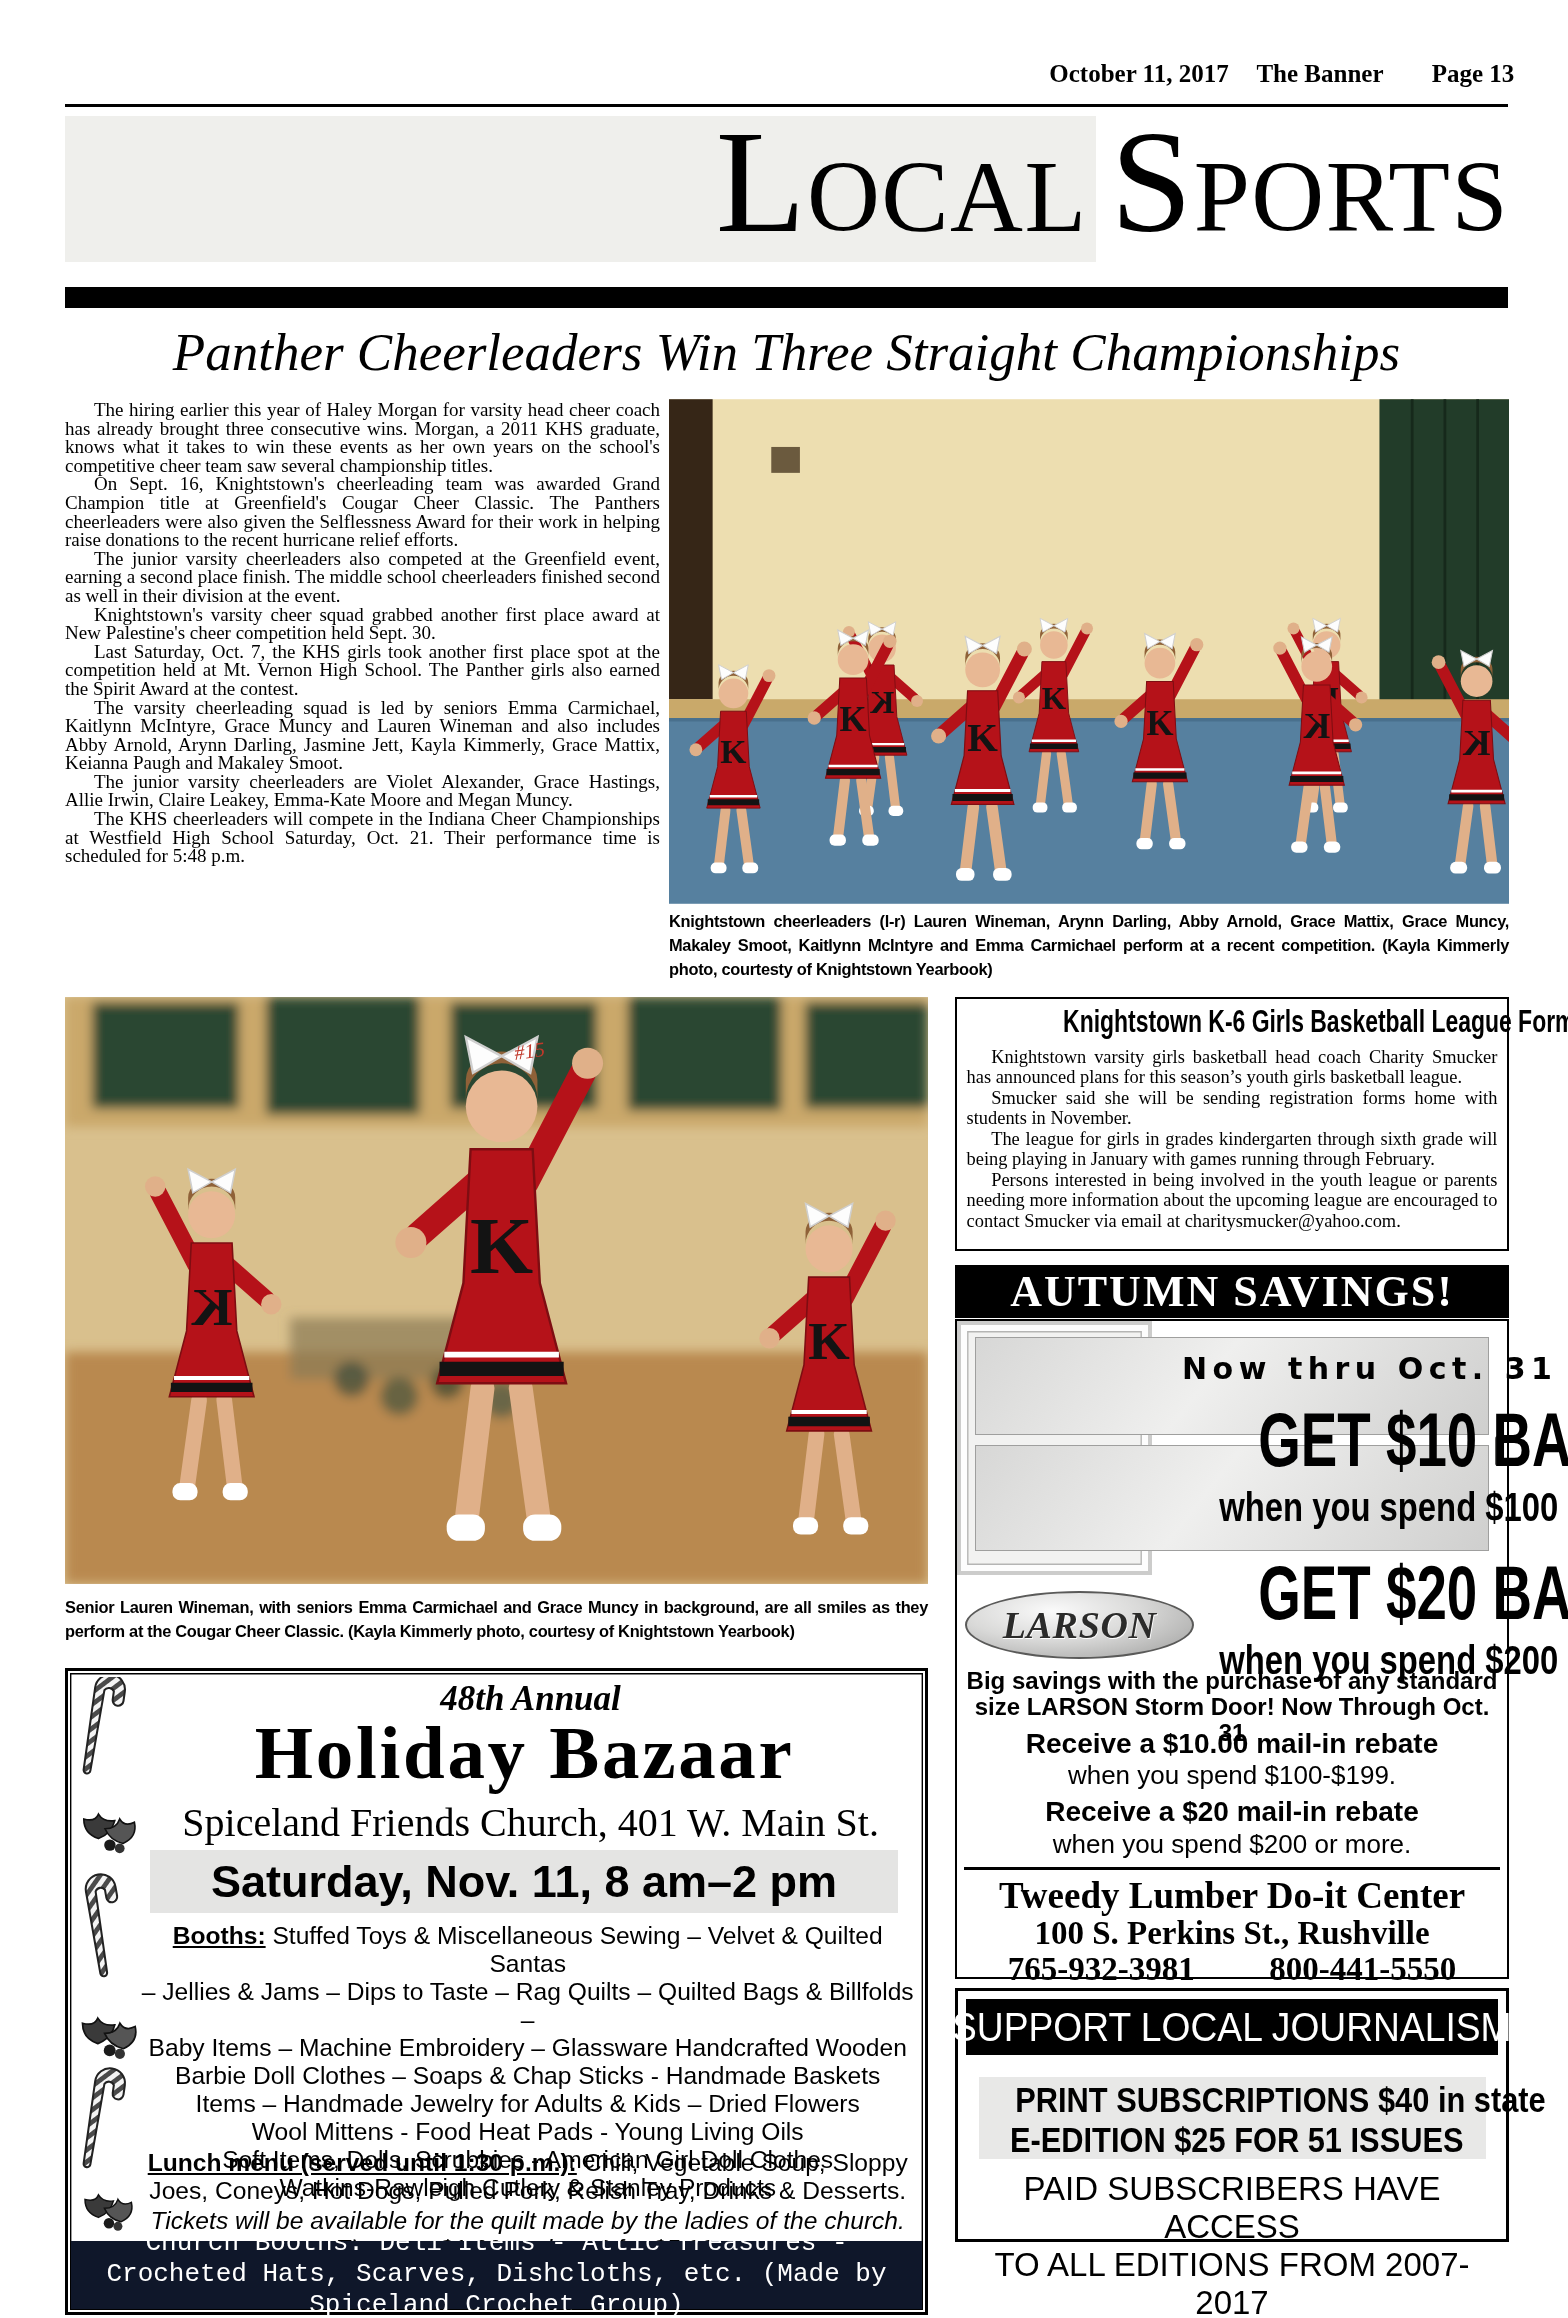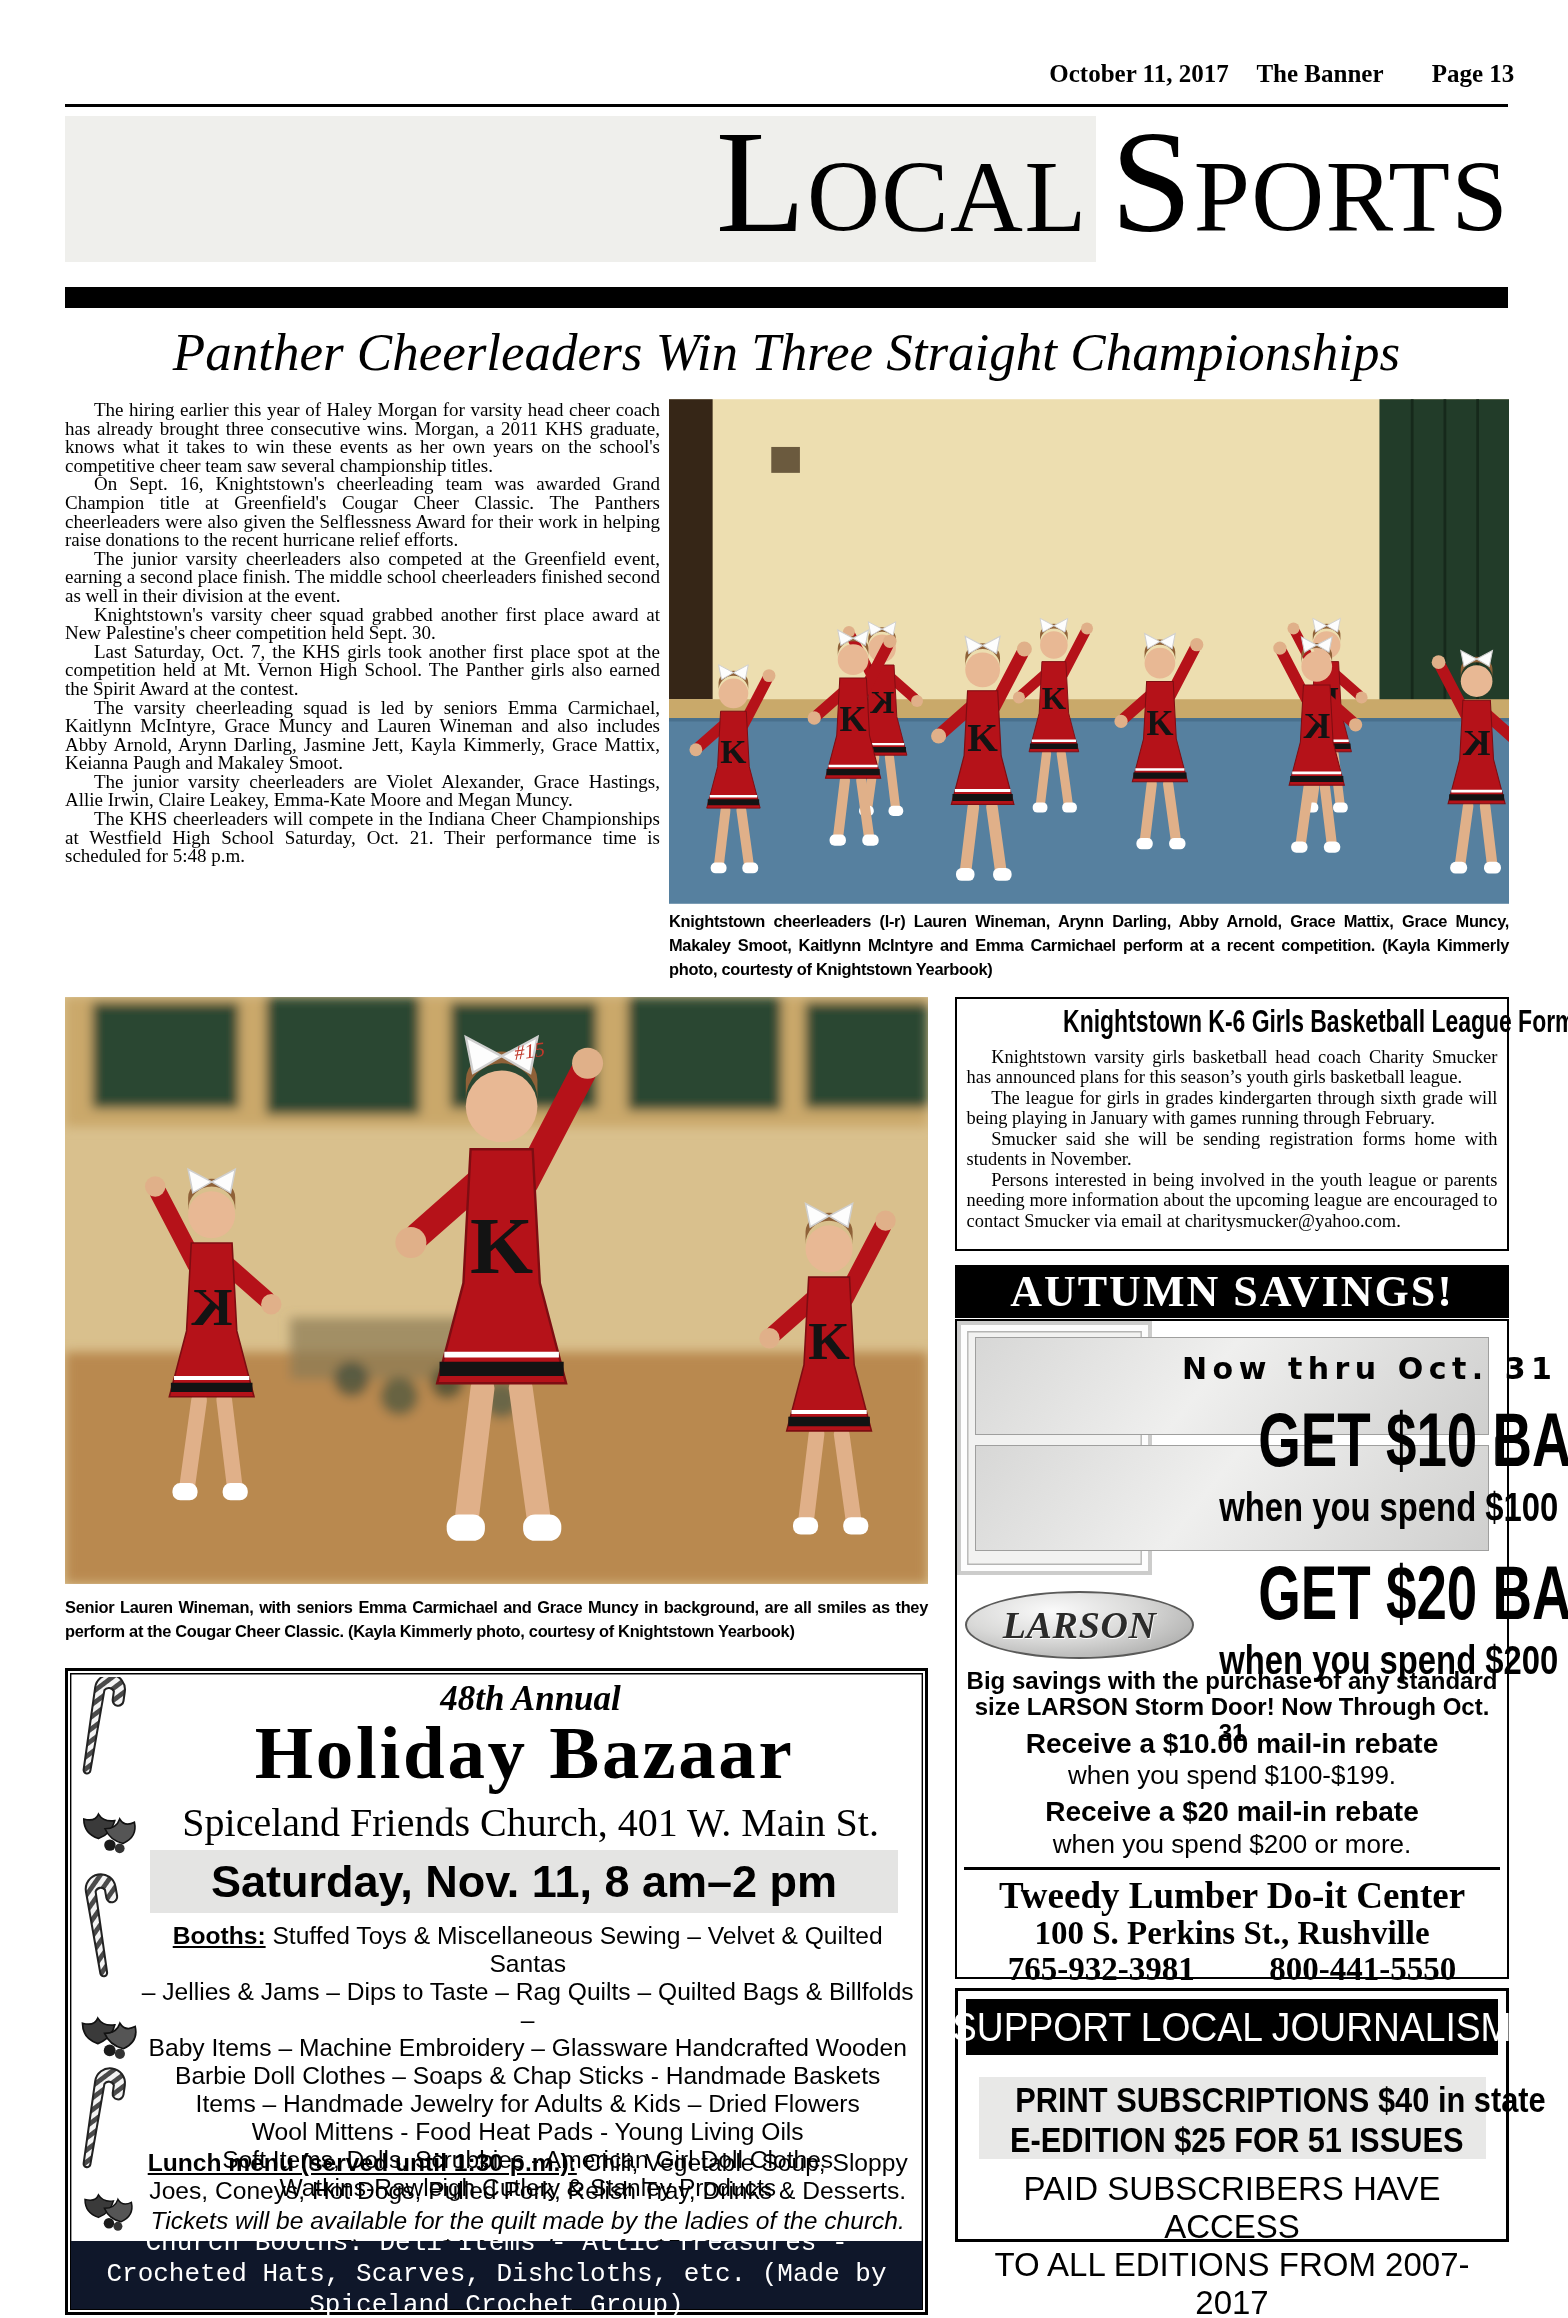--- a/index.html
+++ b/index.html
@@ -220,22 +220,22 @@
     <text x="660" y="92" font-size="30" font-style="italic" fill="#c0392b" transform="rotate(-8 660 92)">#15</text>
   </g>
 </svg>
 </div>
 <div class="abs caption" id="caption2">Senior Lauren Wineman, with seniors Emma Carmichael and Grace Muncy in background, are all smiles as they perform at the Cougar Cheer Classic. (Kayla Kimmerly photo, courtesy of Knightstown Yearbook)</div>
 
 <div class="abs" id="k6-box">
   <div id="k6-head"><span class="cond">Knightstown K-6 Girls Basketball League Forming</span></div>
   <div id="k6-body">
     <p>Knightstown varsity girls basketball head coach Charity Smucker has announced plans for this season’s youth girls basketball league.</p>
+    <p>Smucker said she will be sending registration forms home with students in November.</p>
     <p>The league for girls in grades kindergarten through sixth grade will being playing in January with games running through February.</p>
-    <p>Smucker said she will be sending registration forms home with students in November.</p>
     <p>Persons interested in being involved in the youth league or parents needing more information about the upcoming league are encouraged to contact Smucker via email at charitysmucker@yahoo.com.</p>
   </div>
 </div>
 
 <div class="abs" id="autumn-hdr">AUTUMN SAVINGS!</div>
 <div class="abs" id="autumn-box">
   <div id="door">
     <div class="pane" id="pane-top"></div>
     <div class="pane" id="pane-bot"></div>
     <div id="door-handle"></div>

